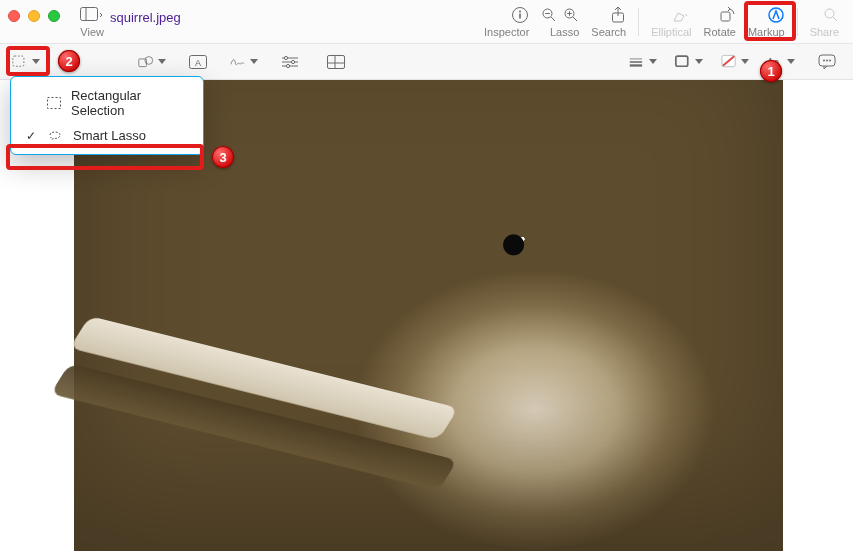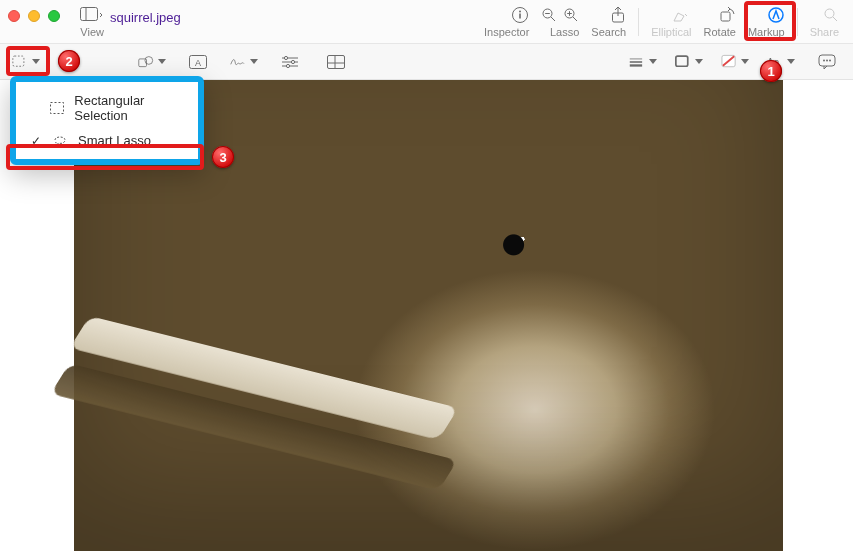--- a/index.html
+++ b/index.html
@@ -76,21 +76,21 @@
     background:linear-gradient(180deg,#4b3c23,#6a5837);
     transform:rotate(14deg) skewX(-18deg);
     border-radius:10px;
     filter:blur(.5px);
     opacity:.9;
   }
 
   
   .menu {
     position:absolute; left:10px; top:76px; width:194px;
-    background:#ffffff; border:6px solid #0ea5e9; border-radius:6px;
+    background:#ffffff; border:1px solid #0ea5e9; border-radius:6px;
     box-shadow:0 10px 28px rgba(0,0,0,.25);
     padding:6px 0;
     font-size:13px; color:#2c2c2c;
     z-index:20;
   }
   .menu .item { display:flex; align-items:center; gap:10px; padding:5px 14px; }
   .menu .item .chk { width:12px; text-align:center; color:#333; font-size:12px; }
   .menu .item .mi-ico { width:16px; display:flex; justify-content:center; color:#555; }
 
   

